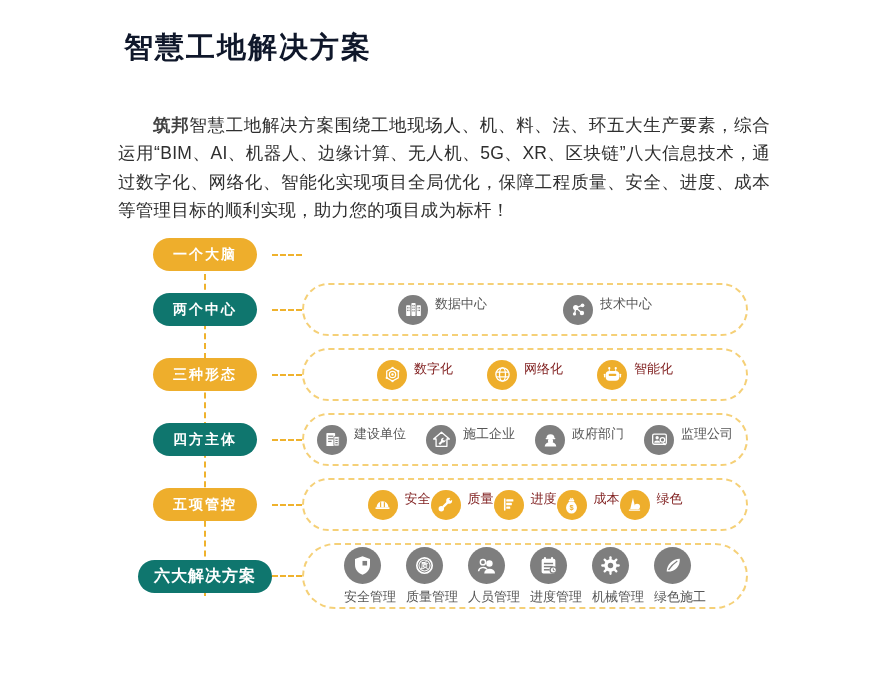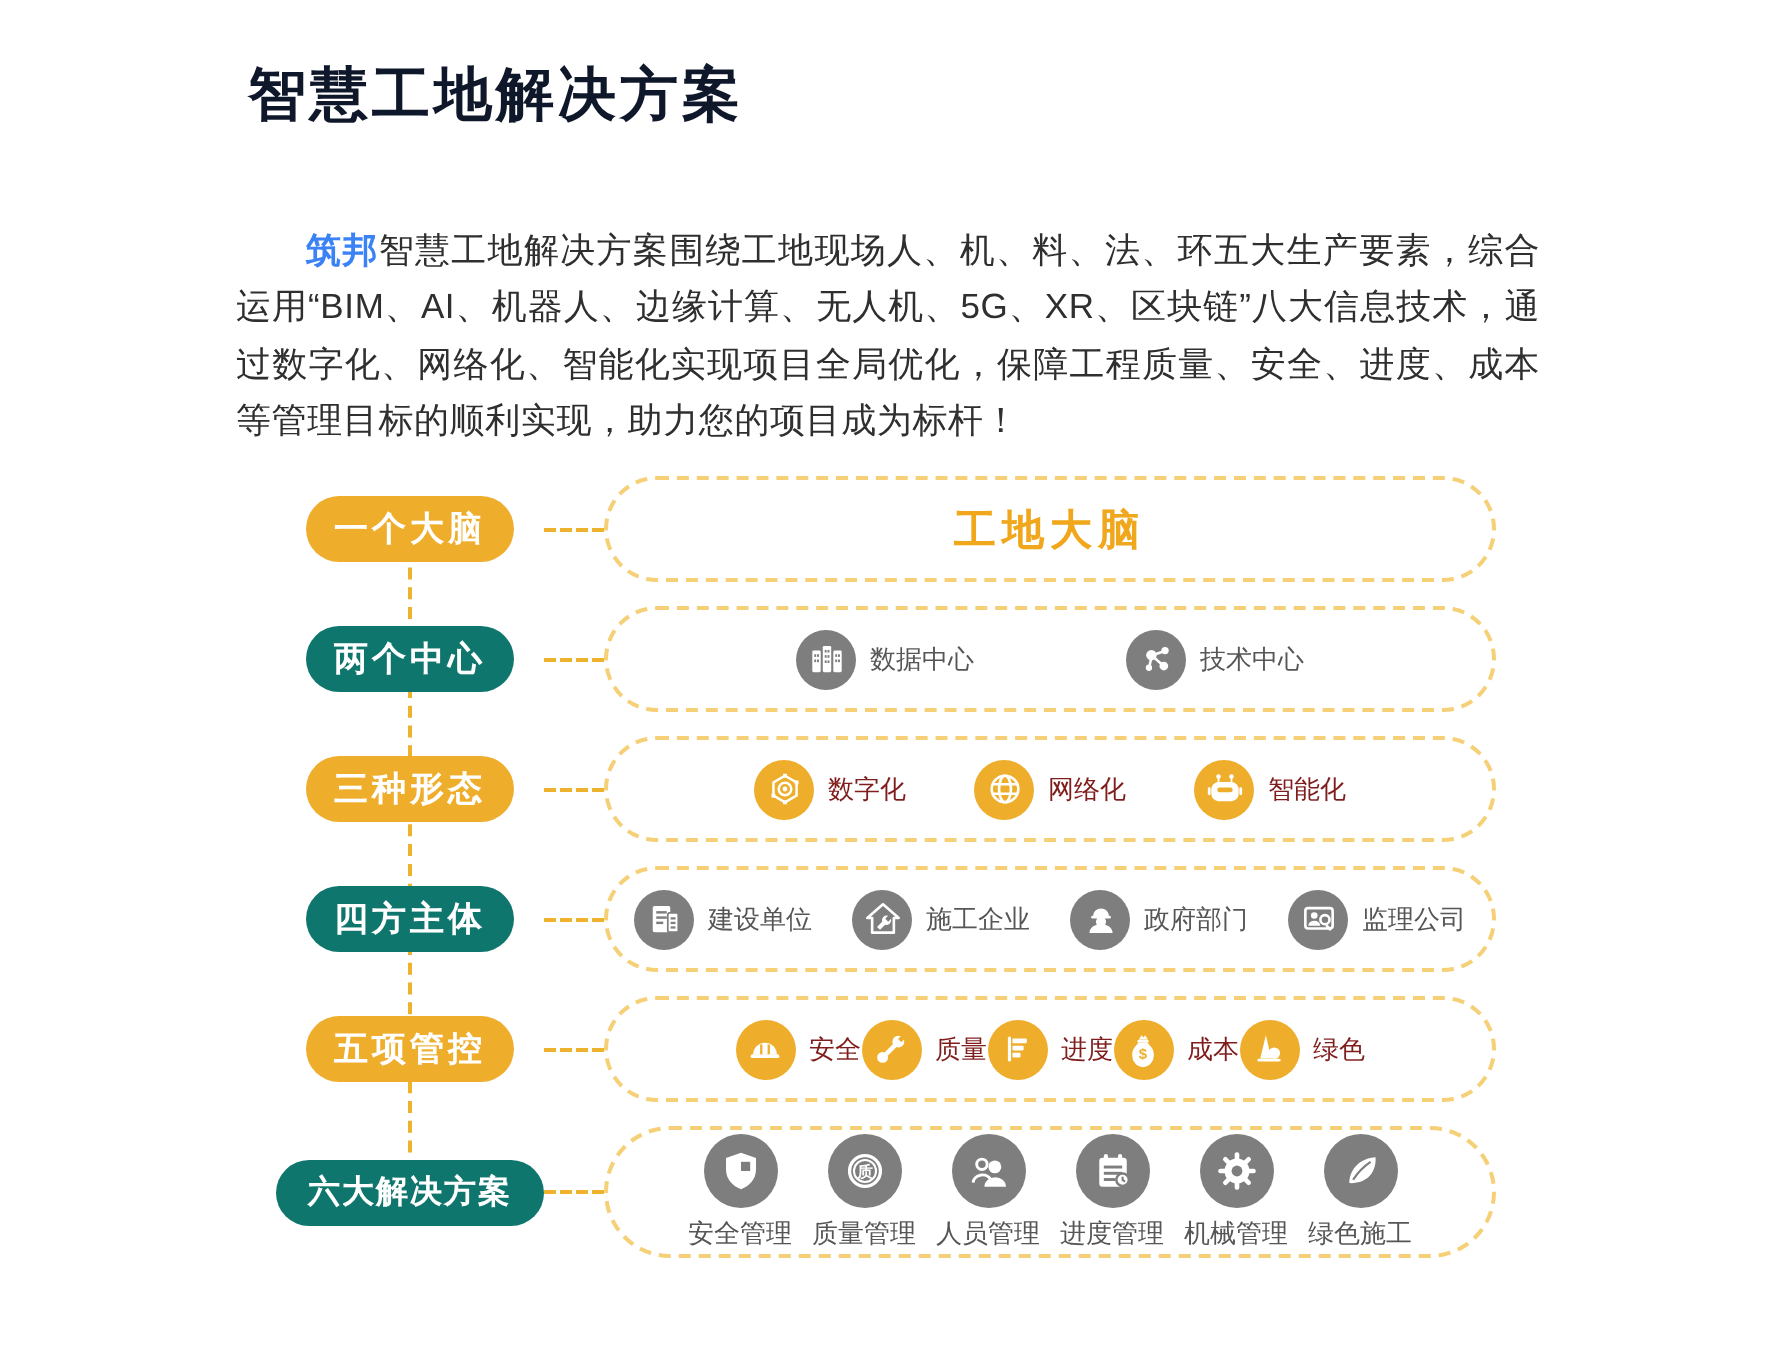--- a/index.html
+++ b/index.html
@@ -9,44 +9,44 @@
   }
   .page-title{
     position:absolute;left:124px;top:28px;
     font-size:29px;font-weight:bold;color:#0f172a;letter-spacing:2px;
   }
   .intro{
     position:absolute;left:118px;top:93px;width:652px;
     font-size:17.5px;line-height:28.6px;color:#2f2f2f;
     text-align:justify;text-indent:2em;letter-spacing:0.3px;
   }
-  .intro .lead{font-weight:bold;color:#3b82f6;margin-top:44px;}
+  .intro .lead{font-weight:bold;color:#404040;margin-top:44px;}
   .diagram{position:absolute;left:138px;top:238px;width:610px;}
   .vline{
     position:absolute;left:66px;top:26px;height:332px;width:0;
     border-left:2px dashed #EFB22D;z-index:0;
   }
   .row{display:flex;align-items:center;margin-bottom:12px;position:relative;}
   .pillcol{width:134px;display:flex;justify-content:center;z-index:1;}
   .pill{
     height:33px;border-radius:17px;display:flex;align-items:center;justify-content:center;
-    color:#fff;font-weight:bold;font-size:17px;letter-spacing:2px;padding:0 10px;
+    color:#fff;font-weight:bold;font-size:14px;letter-spacing:2px;padding:0 10px;
     min-width:104px;box-sizing:border-box;
   }
   .pill.gold{background:#EEAE2C;}
   .pill.gray{background:#0f766e;}
   .pill.wide{min-width:134px;font-size:16px;letter-spacing:1px;}
   .connector{width:30px;height:0;border-top:2px dashed #EFB22D;}
   .box{
     flex:1;height:49px;border:2px dashed #F5D077;border-radius:27px;
     display:flex;align-items:center;justify-content:center;background:#fff;
   }
   .box.tall{height:62px;border-radius:33px;}
   .headline{font-size:21px;font-weight:bold;color:#F0A71C;letter-spacing:3px;}
-  .item{display:flex;align-items:center;gap:7px;}
+  .item{display:flex;gap:7px;}
   .item.below{flex-direction:column;gap:4px;}
   .item .lbl{font-size:13px;color:#565656;white-space:nowrap;}
   .row.gold-items .lbl{color:#7f1d1d;}
   .ic{
     width:30px;height:30px;border-radius:50%;flex:0 0 auto;
     display:flex;align-items:center;justify-content:center;background:var(--bg);
   }
   .ic svg{width:21px;height:21px;display:block;}
   .row.last .ic{width:37px;height:37px;}
   .row.last .ic svg{width:25px;height:25px;}
@@ -61,23 +61,20 @@
 <div class="diagram">
   <div class="vline"></div>
 
 <div class="row gold-items">
       <div class="pillcol">
         <div class="pill gold">
           <span>一个大脑</span>
         </div>
       </div>
       <div class="connector"></div>
-      <div class="box" style="gap: 0px;">
-        <div class="headline">工地大脑</div>
-      </div>
     </div>
     <div class="row">
       <div class="pillcol">
         <div class="pill gray">
           <span>两个中心</span>
         </div>
       </div>
       <div class="connector"></div>
       <div class="box" style="gap: 76px;">
         <div class="item">

